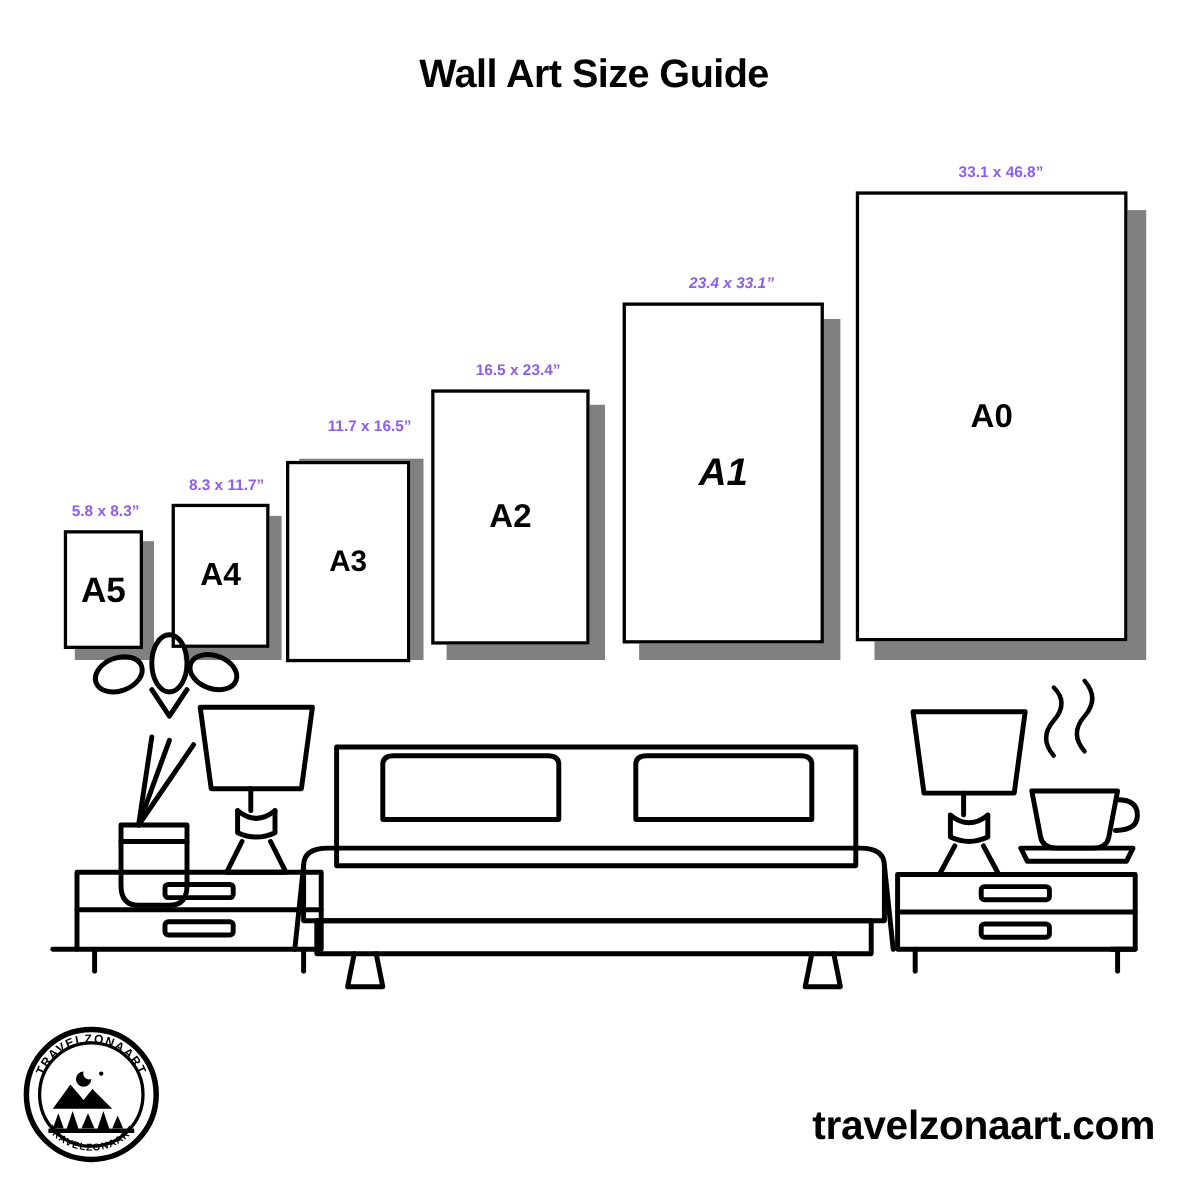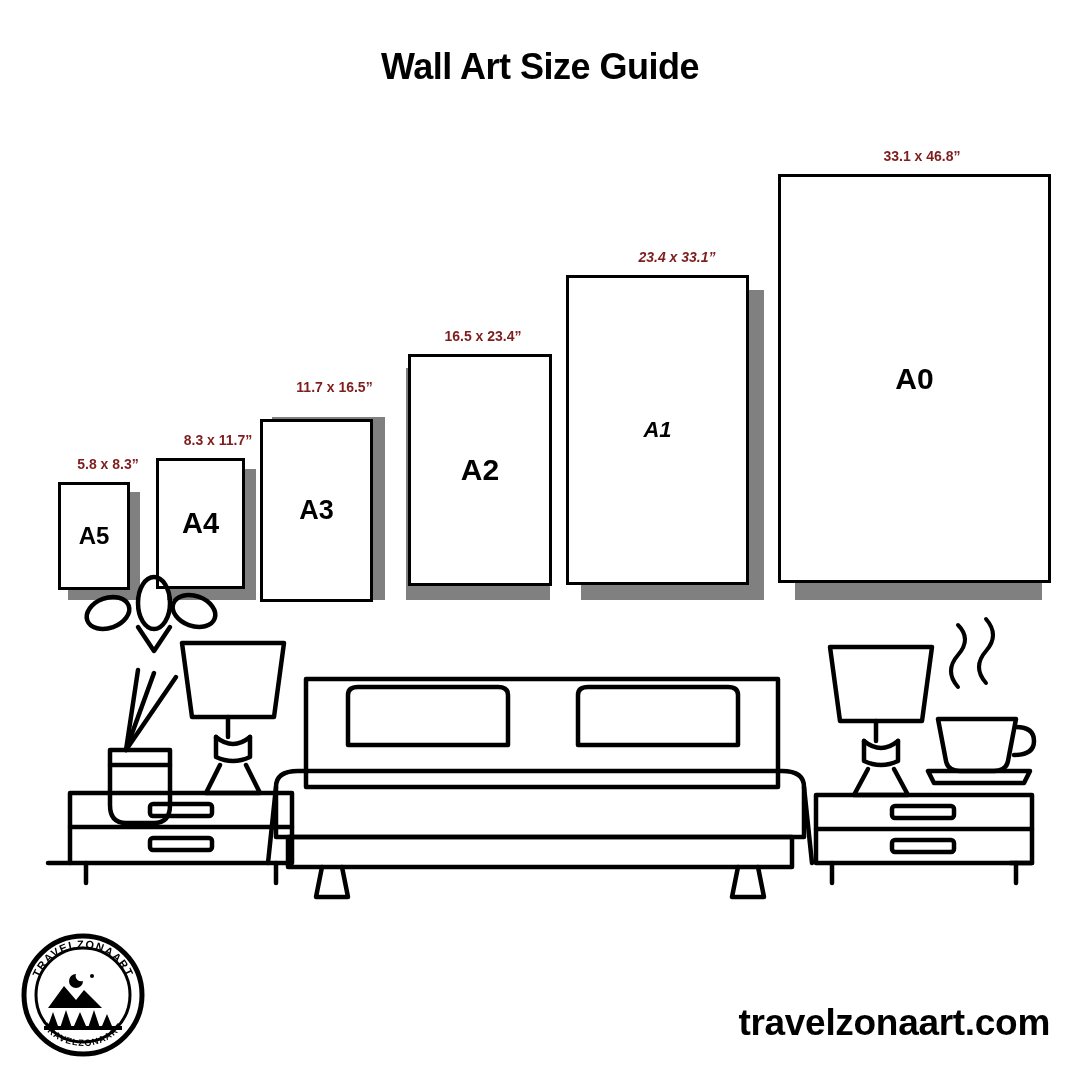--- a/index.html
+++ b/index.html
@@ -36,26 +36,26 @@
     left: 0;
     width: 1080px;
     height: 430px;
   }
   .frame-group {
     position: absolute;
     bottom: 0;
   }
   .frame-label {
     position: absolute;
-    left: 12px;
+    left: 0;
     width: 100%;
     text-align: center;
     font-size: 14px;
     font-weight: bold;
-    color: #7f1d1d;
+    color: #8b5cf6;
     white-space: nowrap;
   }
   .frame-shadow {
     position: absolute;
     background: #808080;
   }
   .frame-box {
     position: absolute;
     background: #ffffff;
     border: 3px solid #000000;
@@ -101,60 +101,60 @@
 <body>
 
 <div id="page-title">Wall Art Size Guide</div>
 
 <div id="size-chart">
 
   <div class="frame-group" style="left:58px; width:76px; height:118px;">
     <div class="frame-label" style="top:-26px;">5.8 x 8.3”</div>
     <div class="frame-shadow" style="left:10px; top:10px; width:72px; height:108px;"></div>
     <div class="frame-box" style="left:0; top:0; width:72px; height:108px;">
-      <span class="frame-name" style="font-size:24px;">A5</span>
+      <span class="frame-name" style="font-size:32px;">A5</span>
     </div>
   </div>
 
   <div class="frame-group" style="left:156px; width:100px; height:142px;">
     <div class="frame-label" style="top:-26px;">8.3 x 11.7”</div>
     <div class="frame-shadow" style="left:11px; top:11px; width:89px; height:131px;"></div>
     <div class="frame-box" style="left:0; top:0; width:89px; height:131px;">
       <span class="frame-name" style="font-size:29px;">A4</span>
     </div>
   </div>
 
-  <div class="frame-group" style="left:260px; width:125px; height:195px;">
+  <div class="frame-group" style="left:260px; width:125px; height:195px;padding-left:27px;">
     <div class="frame-label" style="top:-26px;">11.7 x 16.5”</div>
     <div class="frame-shadow" style="left:12px; top:12px; width:113px; height:183px;"></div>
     <div class="frame-box" style="left:0; top:0; width:113px; height:183px;margin-top:14px;">
       <span class="frame-name" style="font-size:27px;">A3</span>
     </div>
   </div>
 
   <div class="frame-group" style="left:392px; width:158px; height:246px;">
     <div class="frame-label" style="top:-26px;">16.5 x 23.4”</div>
     <div class="frame-shadow" style="left:14px; top:14px; width:144px; height:232px;"></div>
-    <div class="frame-box" style="left:16px; top:0; width:144px; height:232px;">
+    <div class="frame-box" style="left:0; top:0; width:144px; height:232px;">
       <span class="frame-name" style="font-size:30px;">A2</span>
     </div>
   </div>
 
   <div class="frame-group" style="left:566px; width:198px; height:325px;font-style:italic;">
     <div class="frame-label" style="top:-26px;">23.4 x 33.1”</div>
     <div class="frame-shadow" style="left:15px; top:15px; width:183px; height:310px;"></div>
     <div class="frame-box" style="left:0; top:0; width:183px; height:310px;">
-      <span class="frame-name" style="font-size:22px;">A1</span>
+      <span class="frame-name" style="font-size:35px;">A1</span>
     </div>
   </div>
 
   <div class="frame-group" style="left:778px; width:264px; height:426px;">
     <div class="frame-label" style="top:-26px;">33.1 x 46.8”</div>
     <div class="frame-shadow" style="left:17px; top:17px; width:247px; height:409px;"></div>
-    <div class="frame-box" style="left:0; top:0; width:273px; height:409px;">
+    <div class="frame-box" style="left:0; top:0; width:247px; height:409px;">
       <span class="frame-name" style="font-size:30px;">A0</span>
     </div>
   </div>
 
 </div>
 
 <div id="bedroom-scene">
   <svg viewBox="0 0 1020 340" width="1020" height="340" fill="none" stroke="#000000" stroke-width="4.5" stroke-linecap="round" stroke-linejoin="round">
 
     <line x1="18" y1="298" x2="40" y2="298"></line>

